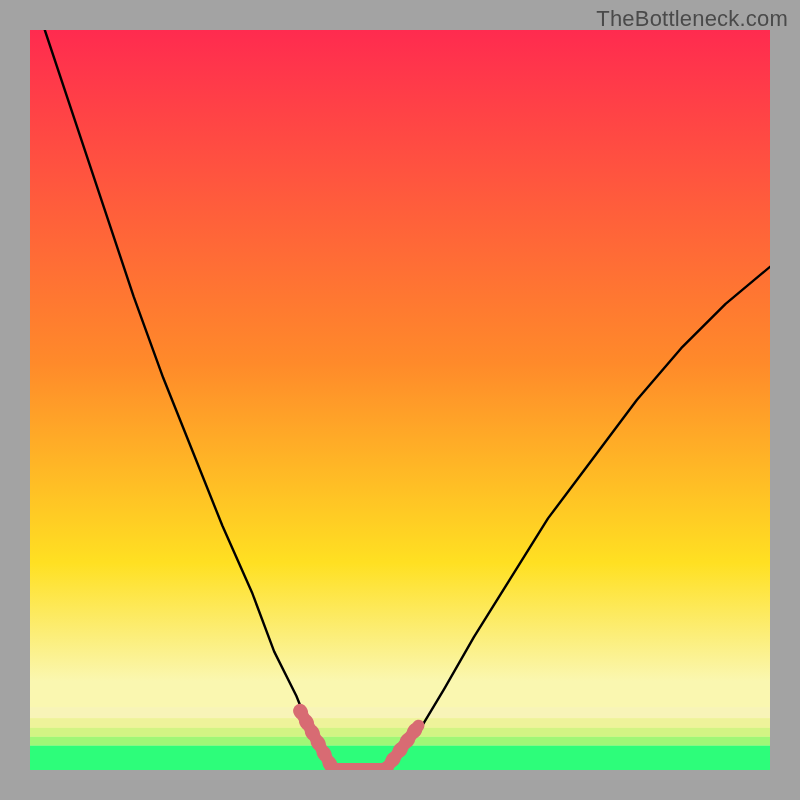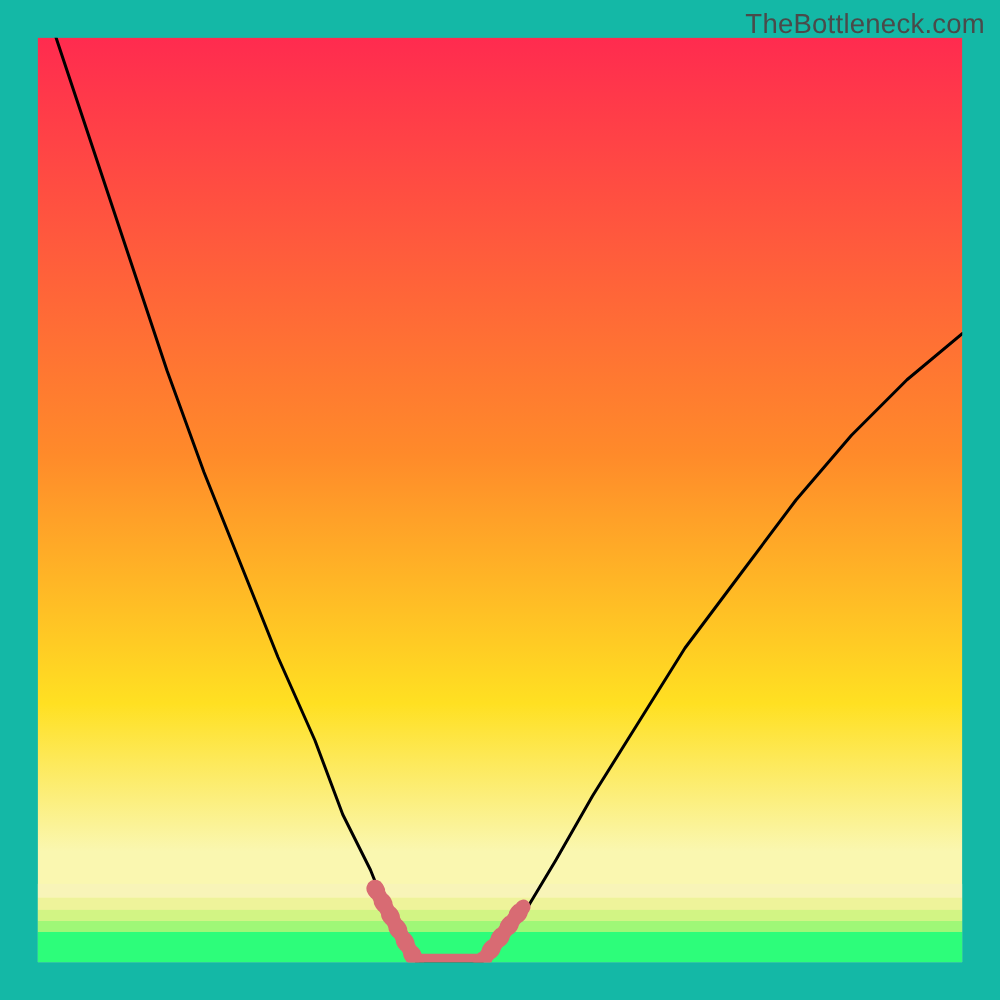--- a/index.html
+++ b/index.html
@@ -7,21 +7,21 @@
     padding: 0;
     width: 800px;
     height: 800px;
     background: #000;
     overflow: hidden;
     font-family: Arial, Helvetica, sans-serif;
   }
   .frame {
     position: absolute;
     inset: 0;
-    background: #14b8a6;
+    background: #a3a3a3;
   }
   .plot {
     position: absolute;
     left: 30px;
     top: 30px;
     width: 740px;
     height: 740px;
     overflow: hidden;
   }
   .watermark {

